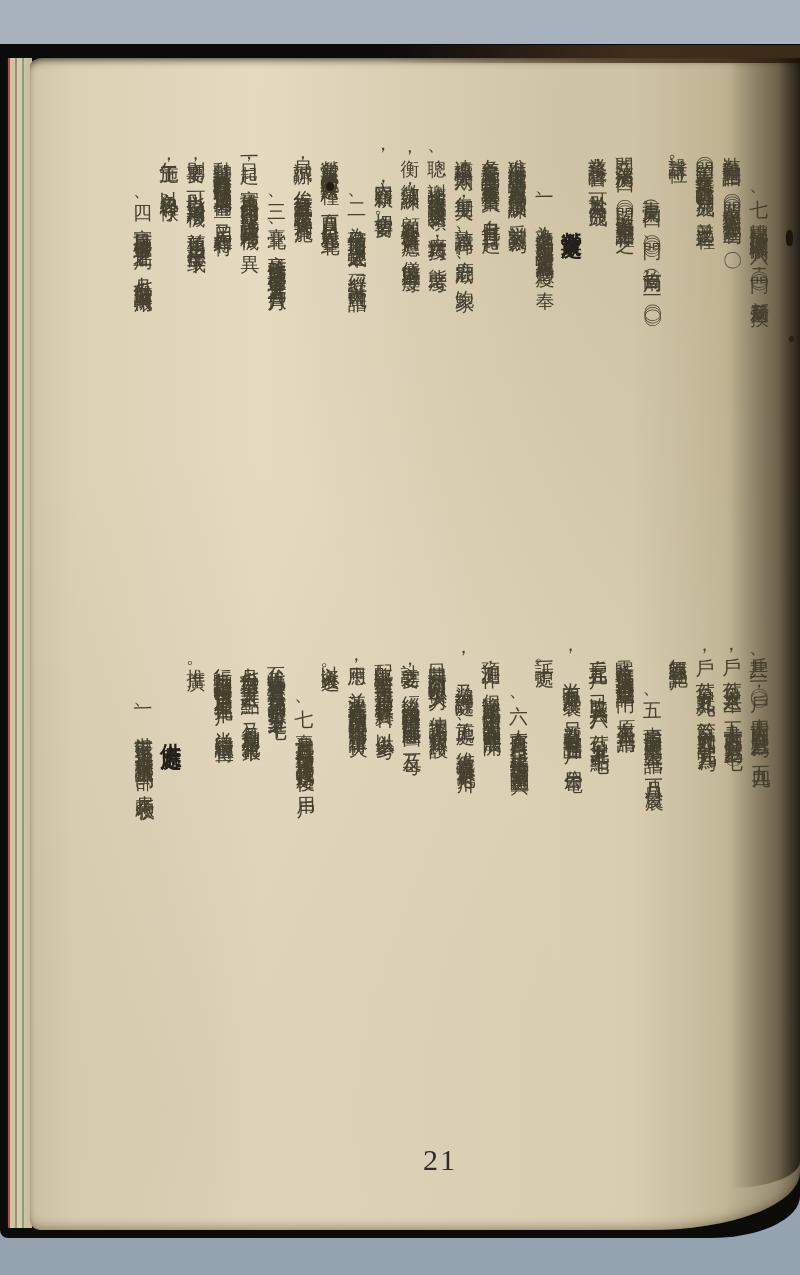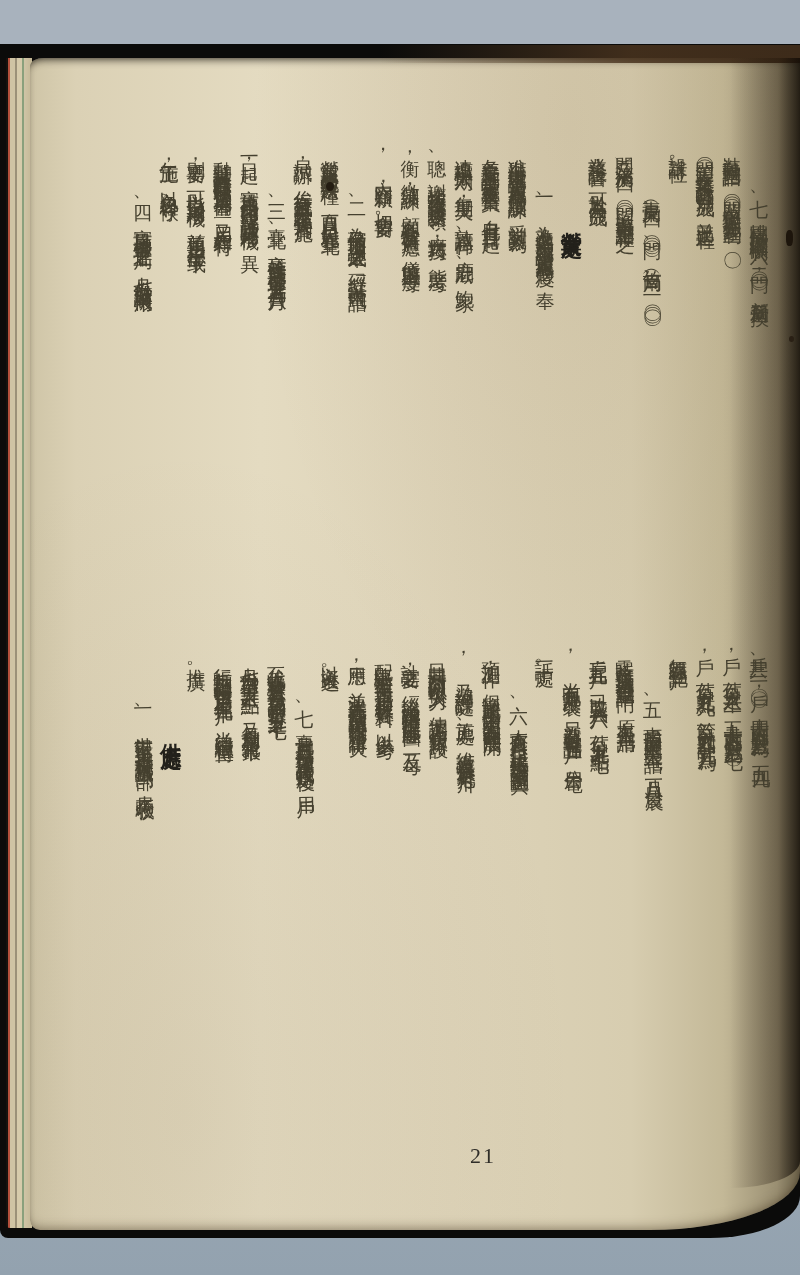--- a/index.html
+++ b/index.html
@@ -64,22 +64,22 @@
     letter-spacing:2.6px;
     line-height:26.8px;
   }
   #top-text-block{left:128px;top:147px;transform:rotate(-0.5deg);transform-origin:0 0;}
   #bottom-text-block{left:128px;top:655px;transform:rotate(-1.2deg);transform-origin:0 0;}
   .col{white-space:nowrap;}
   .col.heading{
     font-weight:700;color:var(--heading-ink);font-size:21px;letter-spacing:3px;
   }
   .page-number{
-    position:absolute;left:426px;top:1143px;width:70px;
-    text-align:right;font-size:22px;letter-spacing:2px;color:#2f2d28;
+    position:absolute;left:405px;top:1143px;width:70px;
+    text-align:center;font-size:30px;letter-spacing:2px;color:#2f2d28;
   }
   .speck{position:absolute;background:#241d12;border-radius:50%;}
   .speck.s1{left:326px;top:182px;width:8px;height:9px;}
   .speck.s2{left:786px;top:230px;width:7px;height:16px;border-radius:40%;background:#1d150c;}
   .speck.s3{left:789px;top:336px;width:5px;height:6px;background:#2a2015;}
 </style>
 </head>
 <body>
 
 <div class="book"></div>

